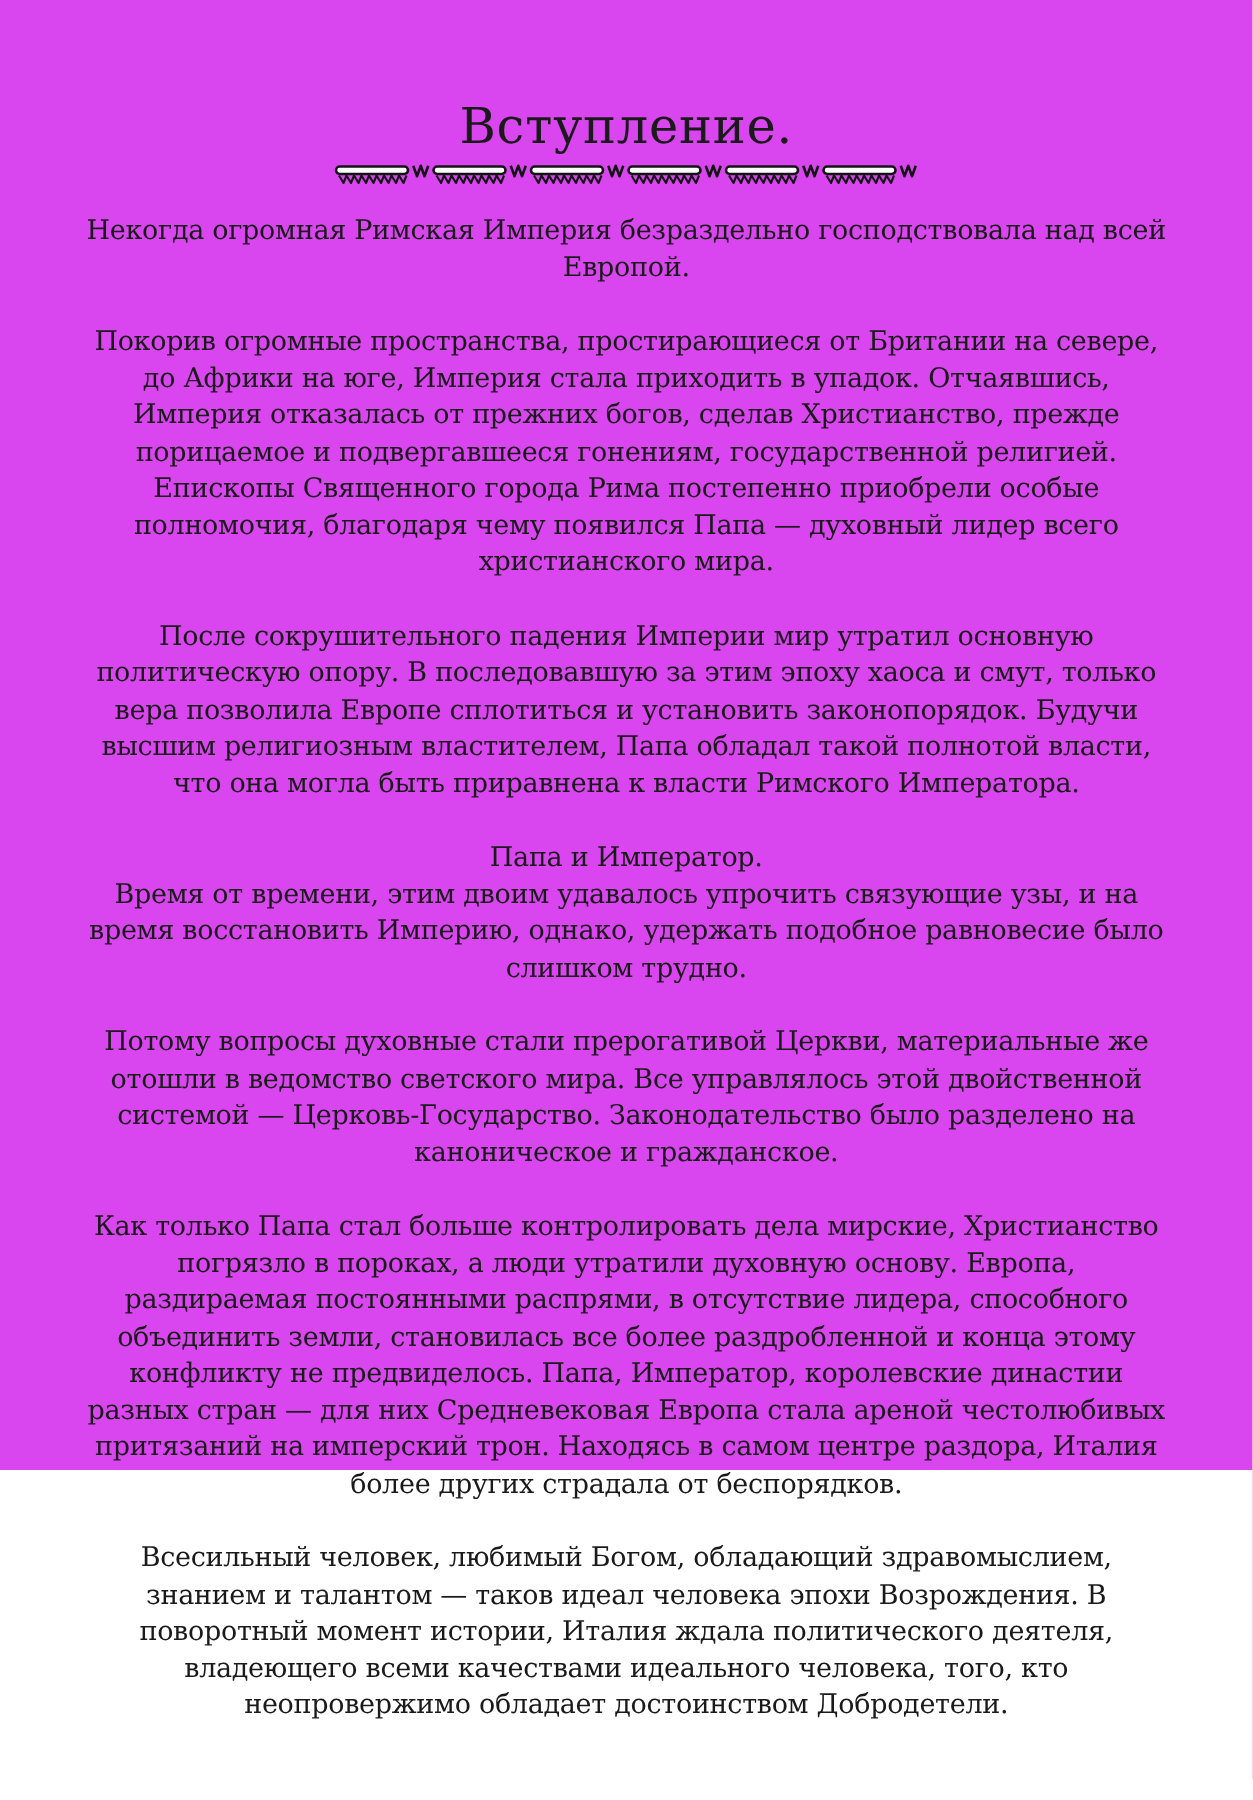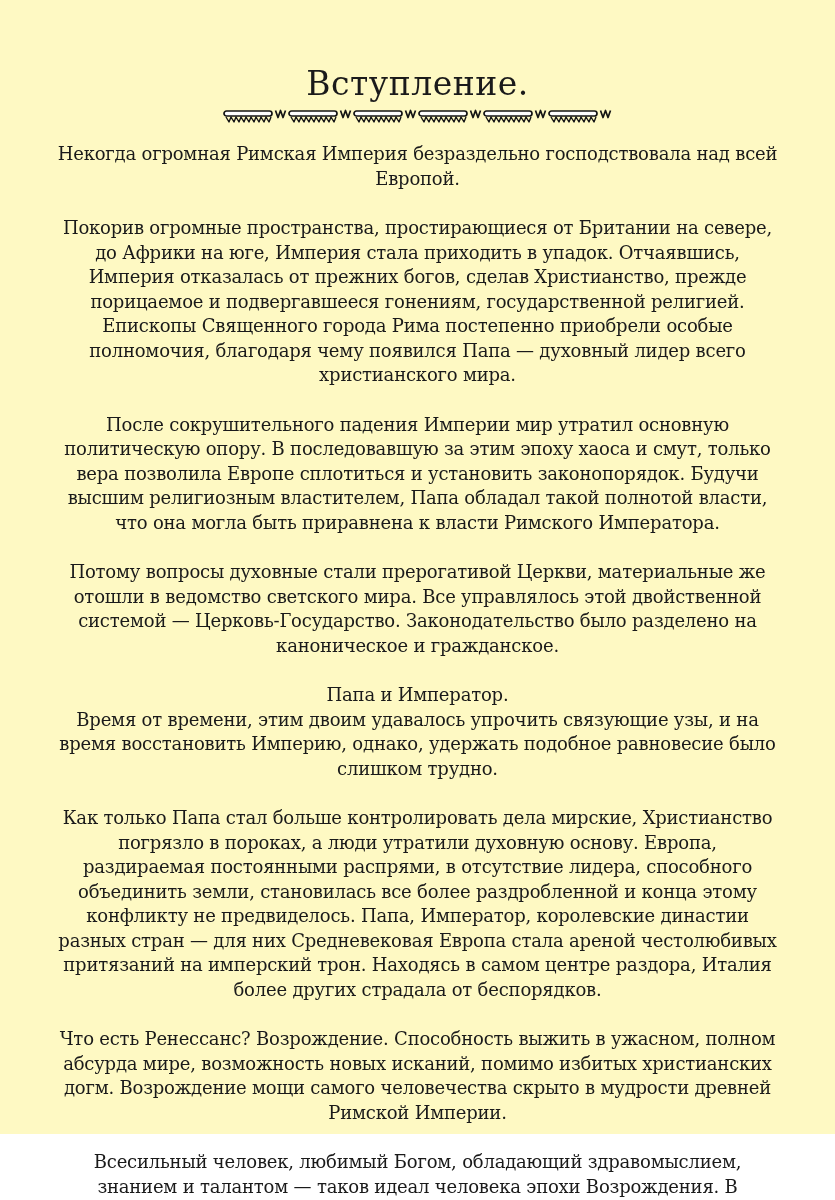--- a/index.html
+++ b/index.html
@@ -10,23 +10,23 @@
   body {
     width: 835px;
     height: 1200px;
     overflow: hidden;
     font-family: "DejaVu Serif", serif;
     color: #1a1a1a;
   }
   .page {
     box-sizing: border-box;
     width: 835px;
-    height: 1134px;
+    height: 980px;
     padding: 66px 56px 0 56px;
-    background: #fef9c3;
+    background: #d946ef;
   }
   .page-title {
     text-align: center;
     font-size: 33px;
     font-weight: normal;
     line-height: 1.1;
     margin: 0 0 4px 0;
     letter-spacing: 0.5px;
   }
   .ornament {
@@ -67,21 +67,20 @@
     <use href="#seg" x="130"></use>
     <use href="#seg" x="195"></use>
     <use href="#seg" x="260"></use>
     <use href="#seg" x="325"></use>
   </svg>
 
   <div class="body-text">
     <p class="para">Некогда огромная Римская Империя безраздельно господствовала над всей Европой.</p>
     <p class="para">Покорив огромные пространства, простирающиеся от Британии на севере, до Африки на юге, Империя стала приходить в упадок. Отчаявшись, Империя отказалась от прежних богов, сделав Христианство, прежде порицаемое и подвергавшееся гонениям, государственной религией. Епископы Священного города Рима постепенно приобрели особые полномочия, благодаря чему появился Папа — духовный лидер всего христианского мира.</p>
     <p class="para">После сокрушительного падения Империи мир утратил основную политическую опору. В последовавшую за этим эпоху хаоса и смут, только вера позволила Европе сплотиться и установить законопорядок. Будучи высшим религиозным властителем, Папа обладал такой полнотой власти, что она могла быть приравнена к власти Римского Императора.</p>
-    <p class="para">Потому вопросы духовные стали прерогативой Церкви, материальные же отошли в ведомство светского мира. Все управлялось этой двойственной системой — Церковь-Государство. Законодательство было разделено на каноническое и гражданское.</p>
     <p class="para">Папа и Император.
 Время от времени, этим двоим удавалось упрочить связующие узы, и на время восстановить Империю, однако, удержать подобное равновесие было слишком трудно.</p>
+    <p class="para">Потому вопросы духовные стали прерогативой Церкви, материальные же отошли в ведомство светского мира. Все управлялось этой двойственной системой — Церковь-Государство. Законодательство было разделено на каноническое и гражданское.</p>
     <p class="para">Как только Папа стал больше контролировать дела мирские, Христианство погрязло в пороках, а люди утратили духовную основу. Европа, раздираемая постоянными распрями, в отсутствие лидера, способного объединить земли, становилась все более раздробленной и конца этому конфликту не предвиделось. Папа, Император, королевские династии разных стран — для них Средневековая Европа стала ареной честолюбивых притязаний на имперский трон. Находясь в самом центре раздора, Италия более других страдала от беспорядков.</p>
-    <p class="para">Что есть Ренессанс? Возрождение. Способность выжить в ужасном, полном абсурда мире, возможность новых исканий, помимо избитых христианских догм. Возрождение мощи самого человечества скрыто в мудрости древней Римской Империи.</p>
     <p class="para">Всесильный человек, любимый Богом, обладающий здравомыслием, знанием и талантом — таков идеал человека эпохи Возрождения. В поворотный момент истории, Италия ждала политического деятеля, владеющего всеми качествами идеального человека, того, кто неопровержимо обладает достоинством Добродетели.</p>
   </div>
 
 </div>
 
 </body></html>

